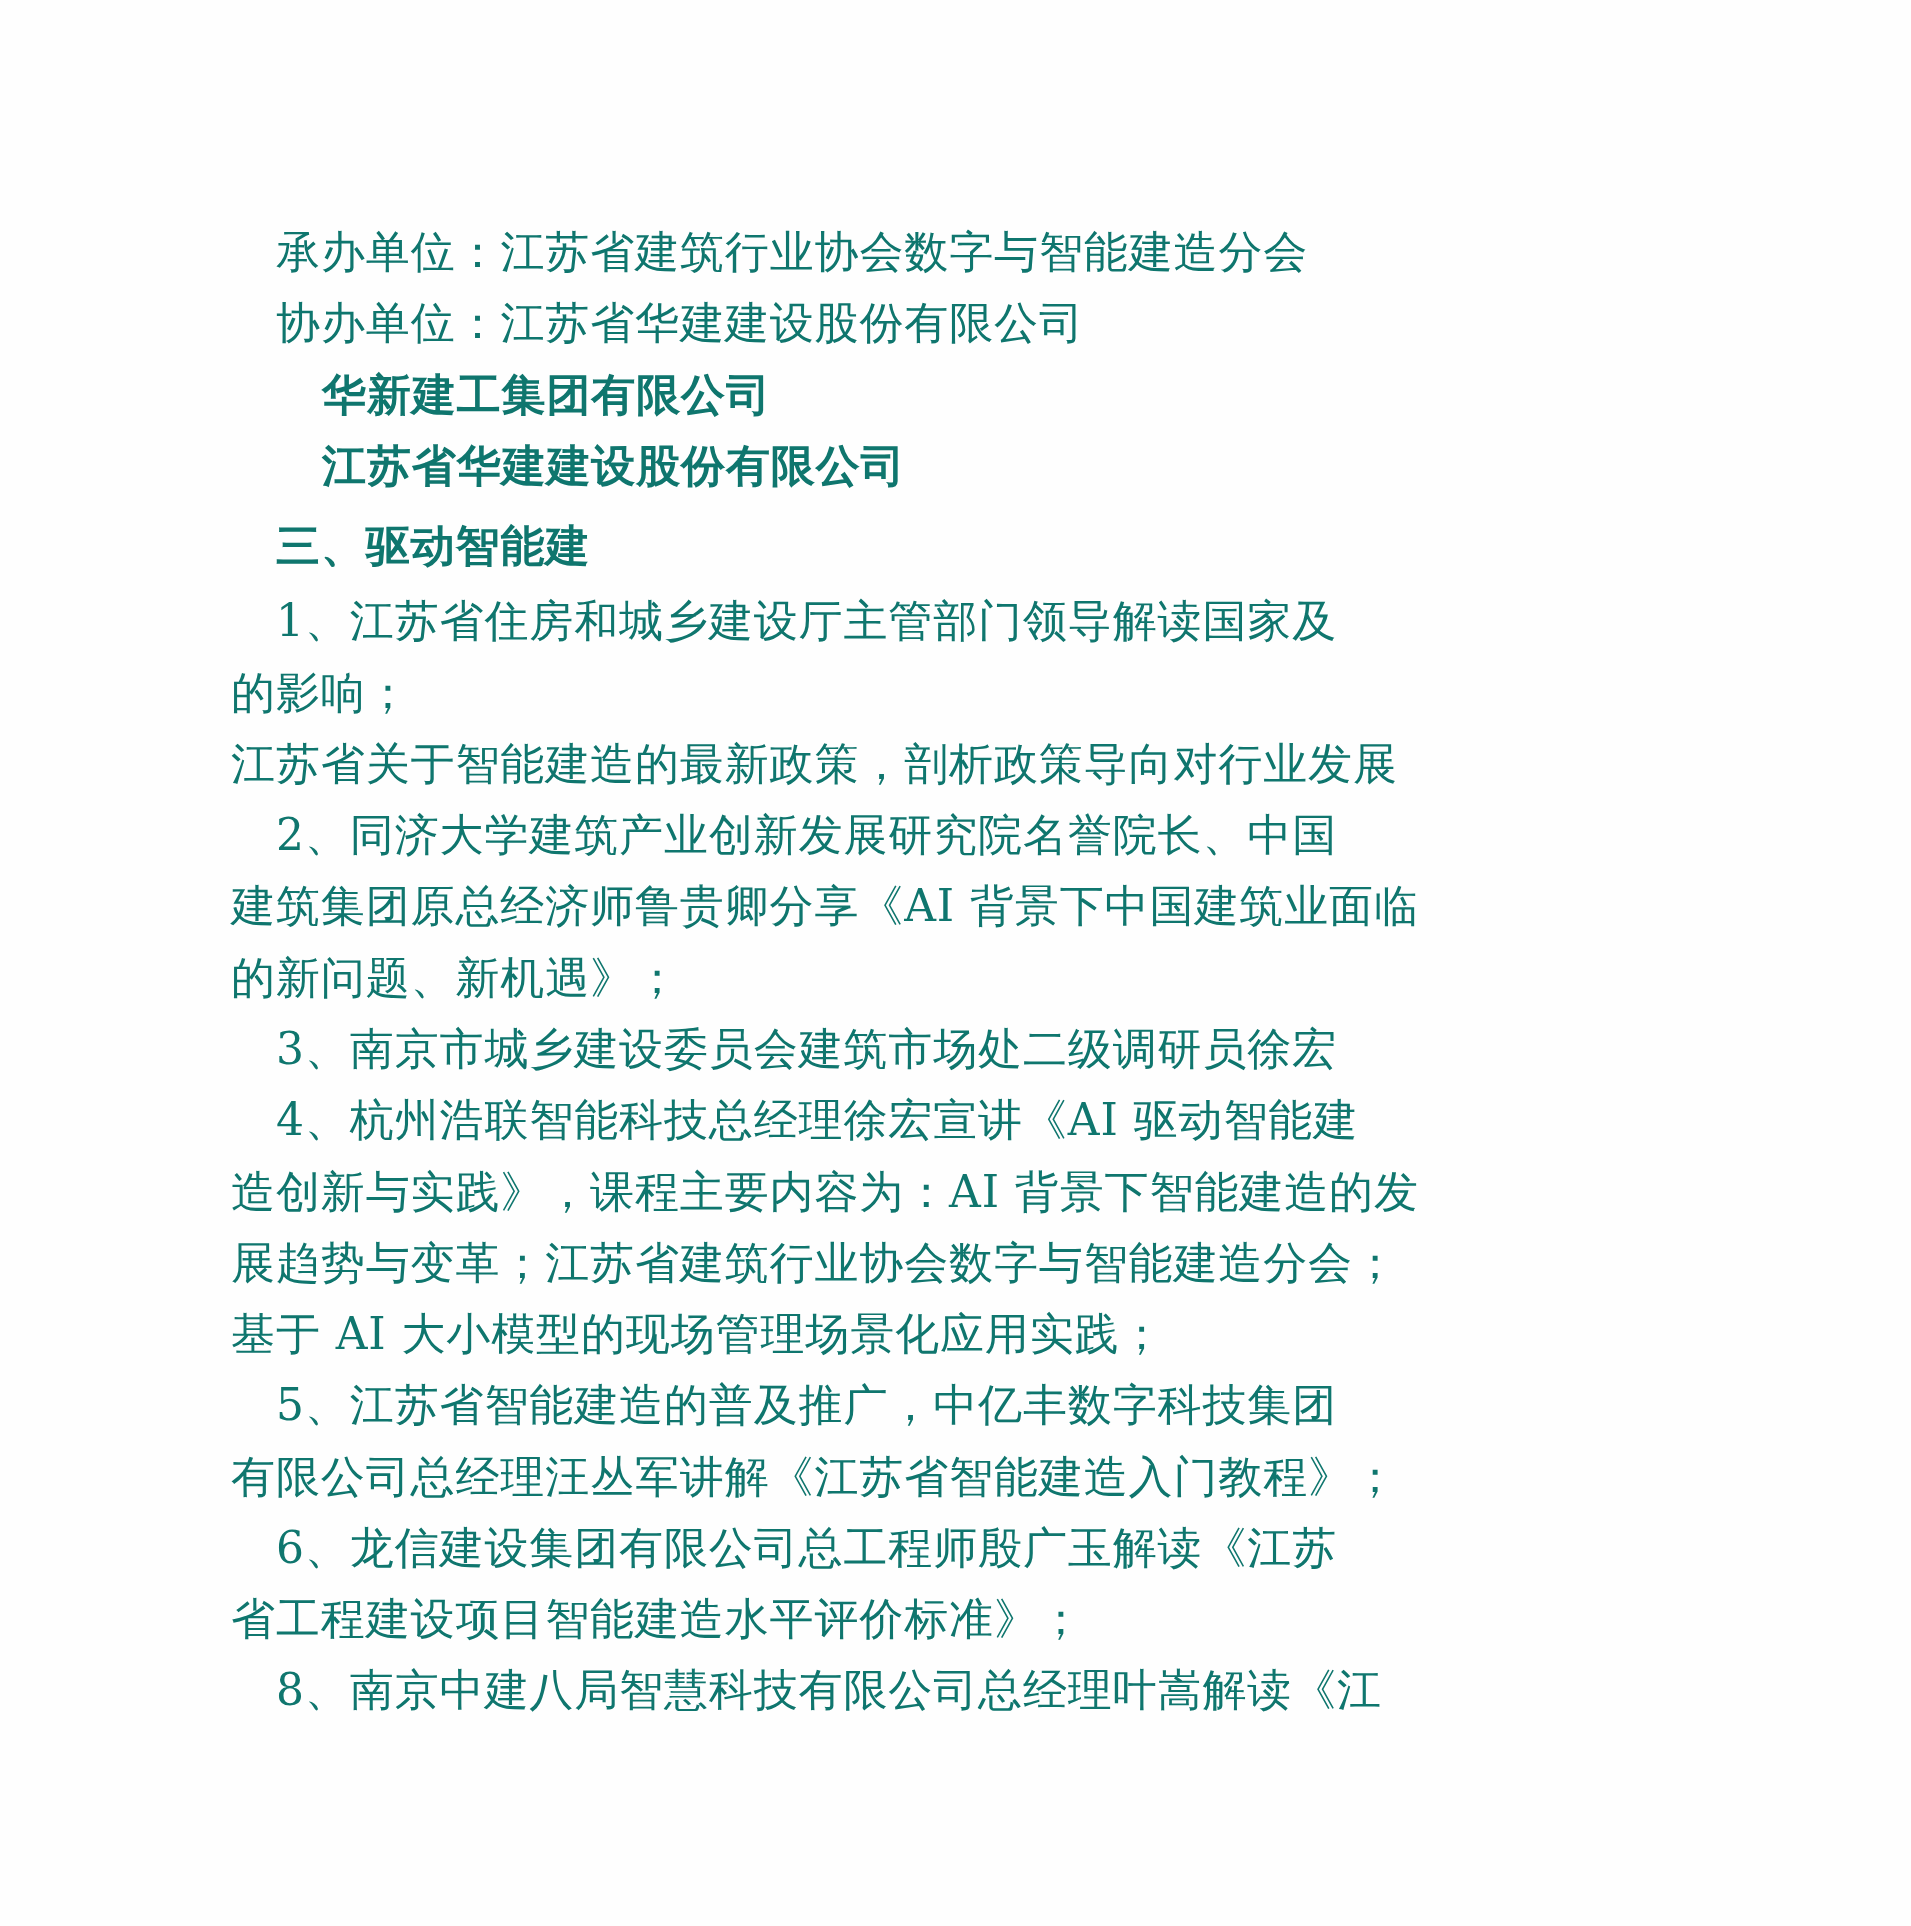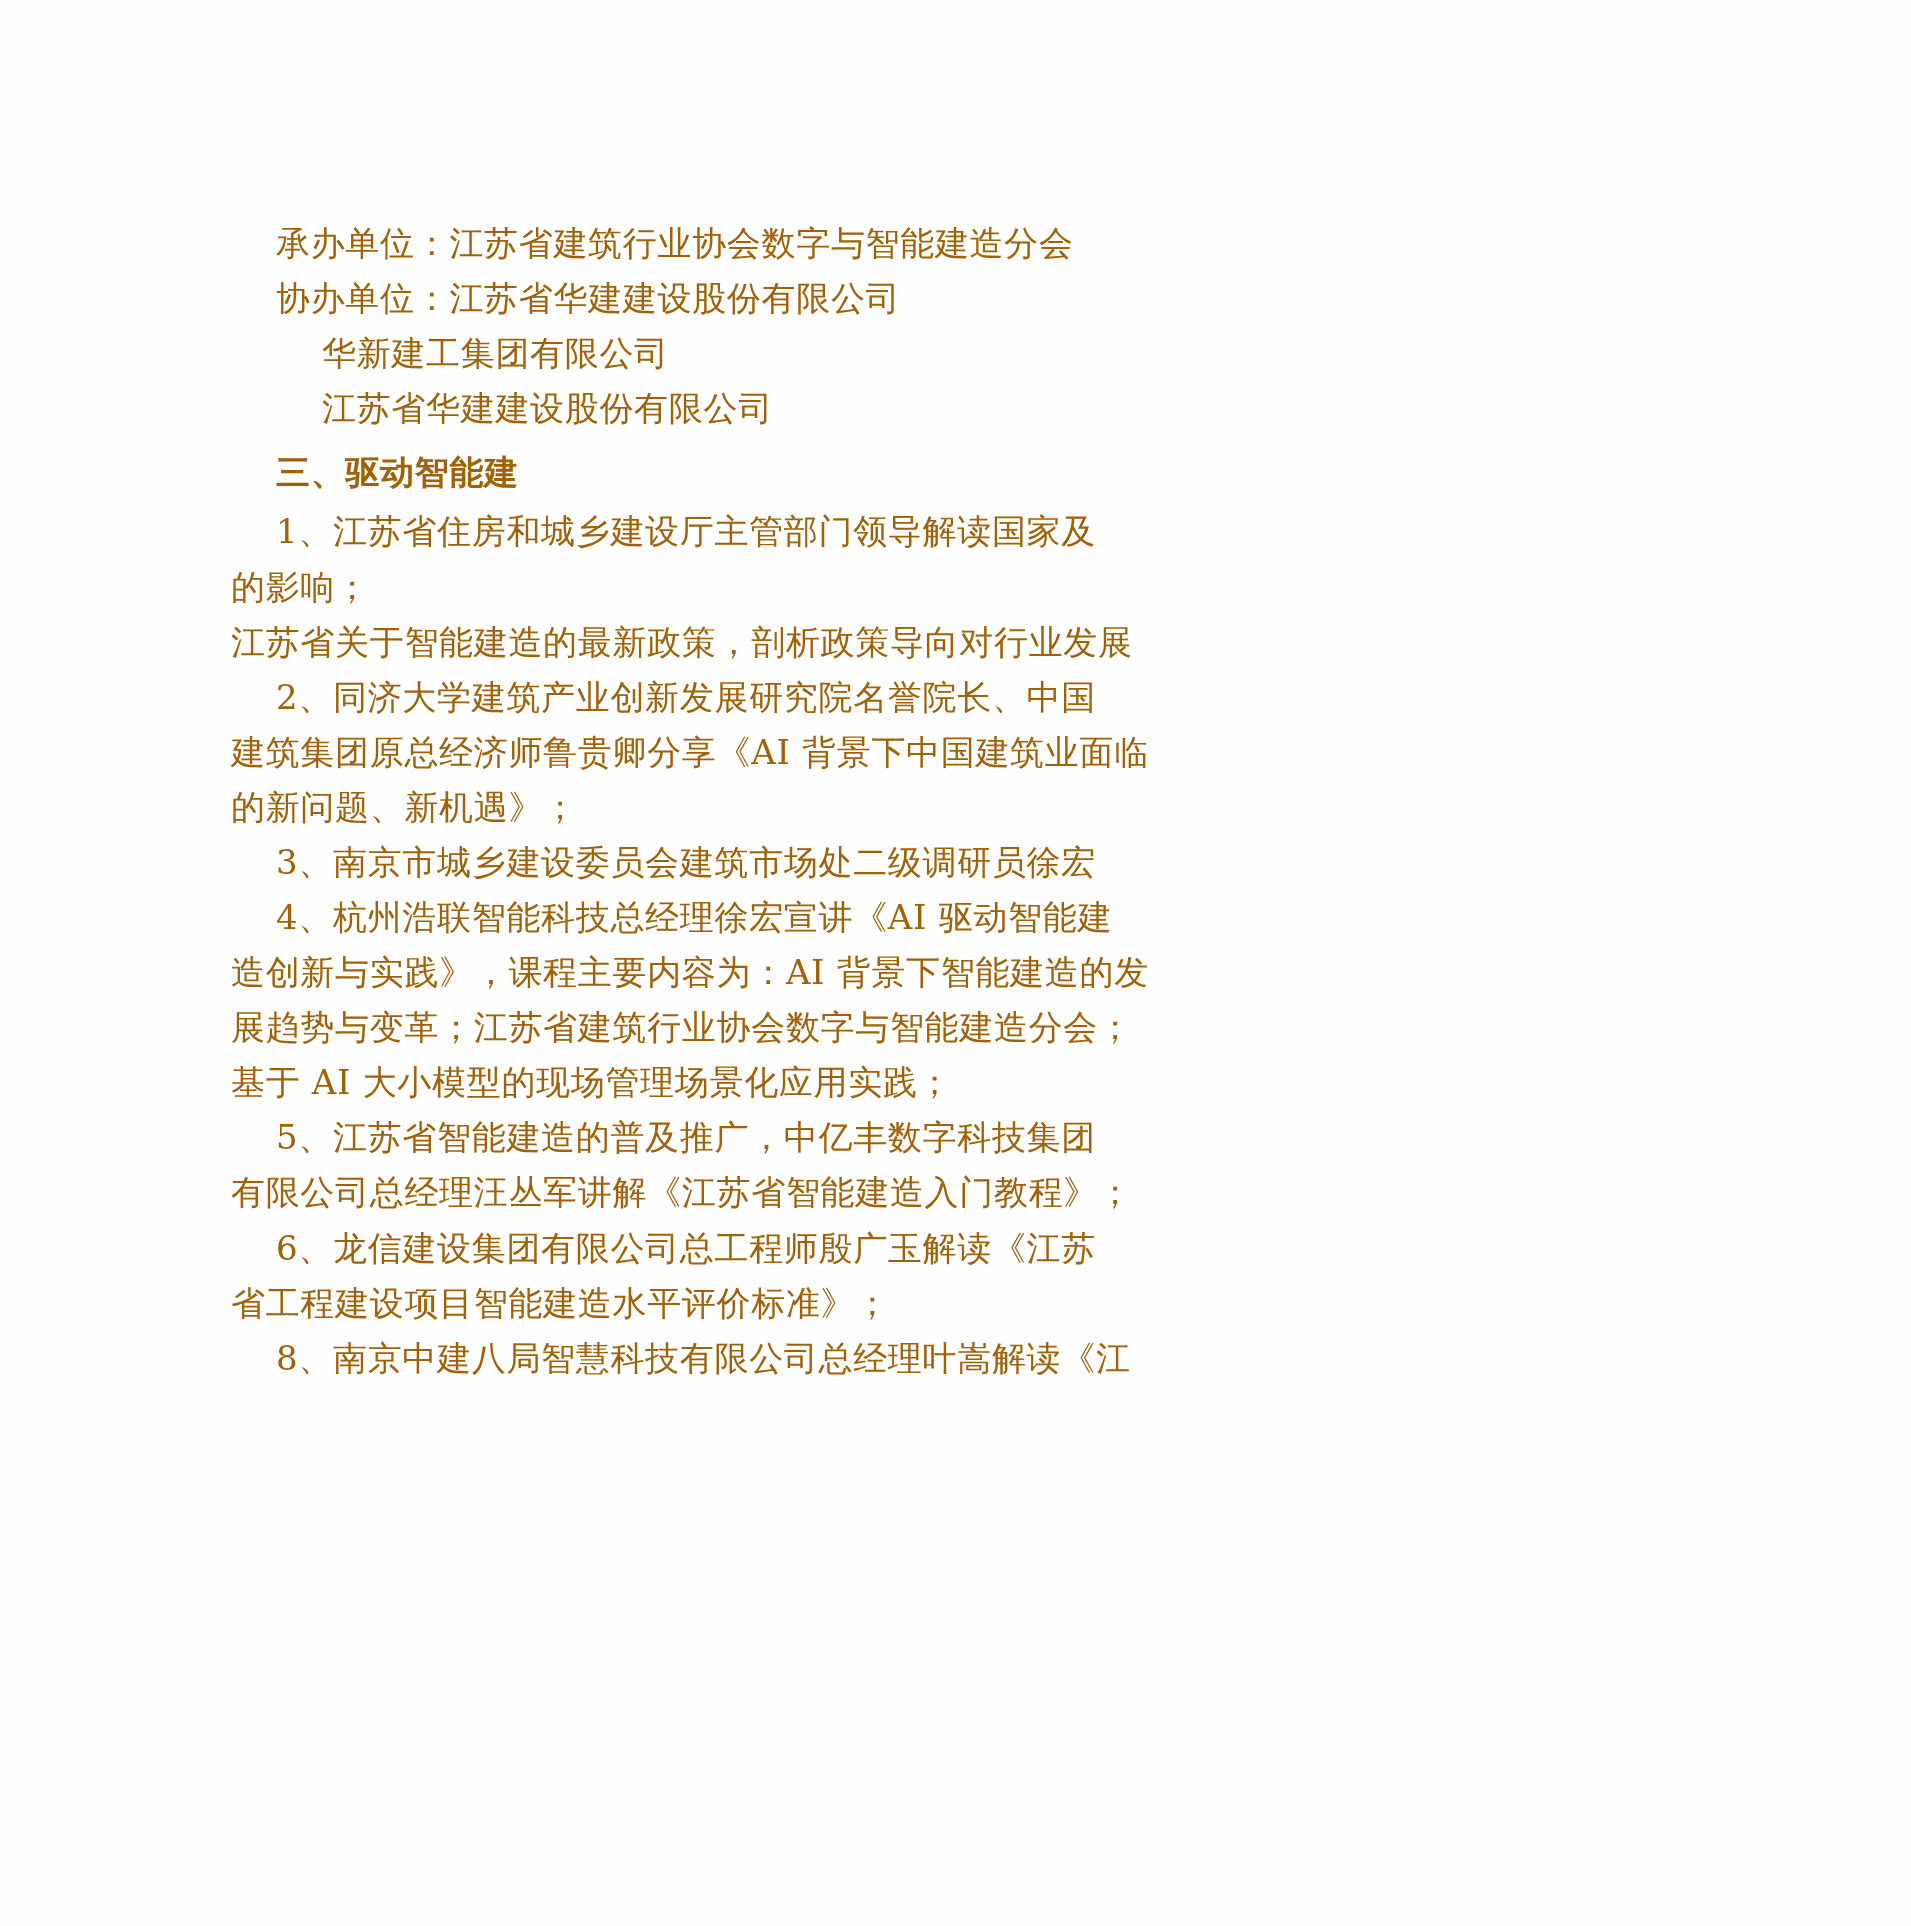--- a/index.html
+++ b/index.html
@@ -14,39 +14,40 @@
   .page {
     position: relative;
     width: 1911px;
     height: 2703px;
     background: #fefefe;
     box-sizing: border-box;
     padding: 216px 162px 116px 231px;
     overflow: hidden;
   }
   .doc-body {
-    font-size: 34px;
+    font-size: 44px;
     line-height: 1.62;
     letter-spacing: 0.02em;
-    color: #a16207;
+    color: #0f766e;
   }
   .line {
     white-space: pre;
     margin: 0;
   }
   .para {
     margin: 0 0 0 0;
     text-align: justify;
     text-justify: inter-ideograph;
   }
   .indent-1 {
     padding-left: 45px;
   }
   .indent-2 {
     padding-left: 91px;
+    font-weight: bold;
   }
   .section-head {
     font-weight: bold;
     padding-left: 45px;
     margin-top: 8.5px;
     margin-bottom: 4.6px;
   }
   .numbered {
     padding-left: 45px;
     text-indent: 0;

